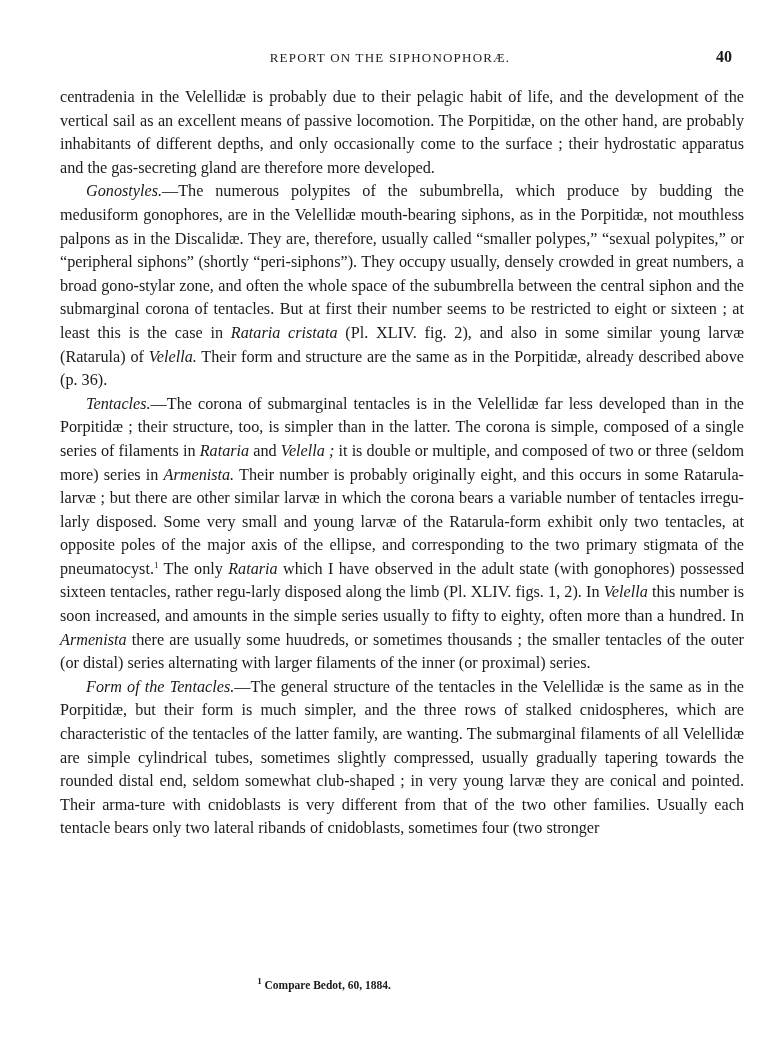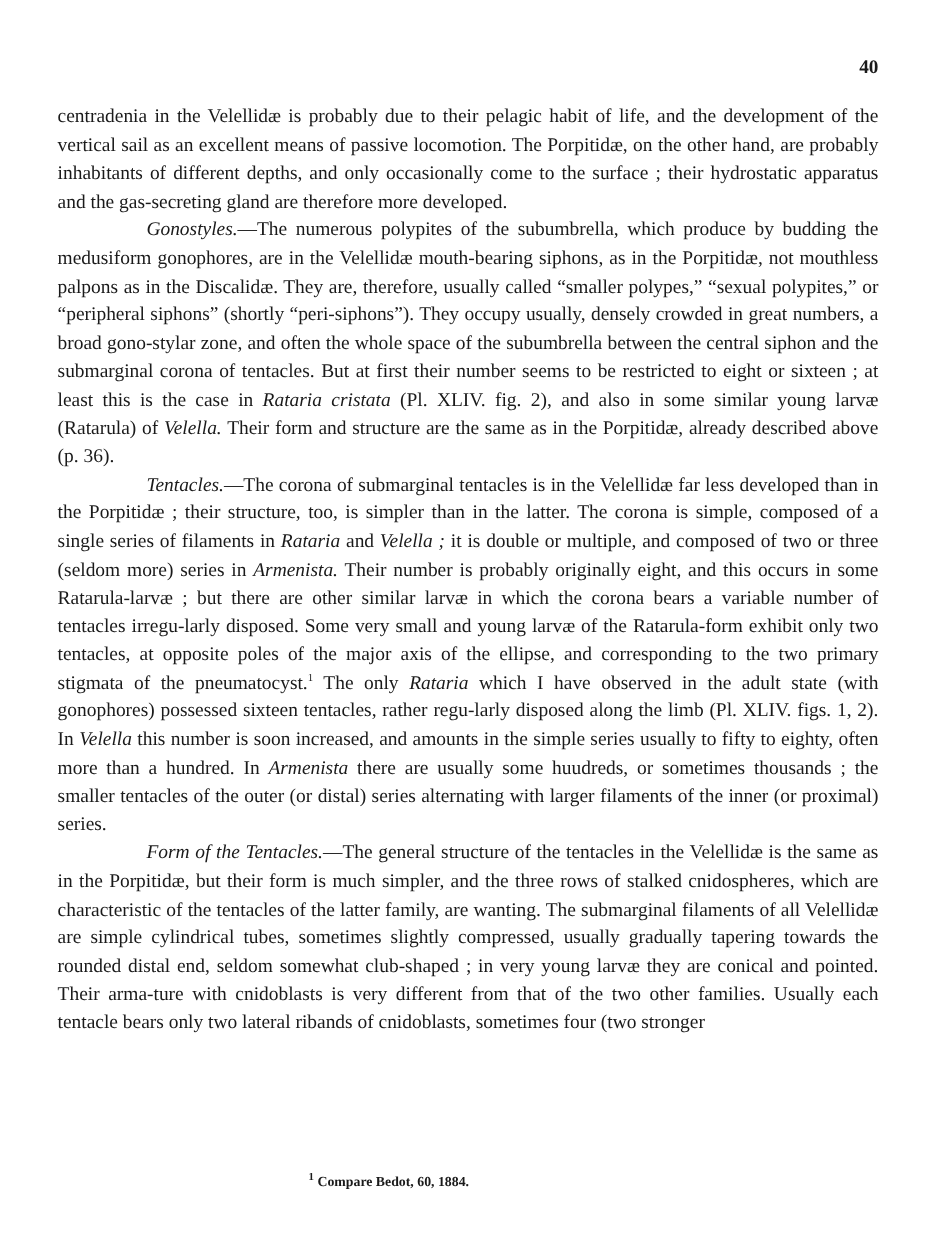--- a/index.html
+++ b/index.html
@@ -34,53 +34,53 @@
   .page-number {
     position: absolute;
     right: 0;
     top: 0;
     font-size: 16px;
     font-weight: bold;
   }
   .body-text {
     position: absolute;
     top: 86px;
-    left: 48px;
+    left: 60px;
     width: 684px;
     font-size: 16.2px;
     line-height: 23.6px;
     text-align: justify;
   }
   .body-text p {
     margin: 0;
     text-align: justify;
   }
   .body-text p.indent {
     text-indent: 26px;
   }
   .section-head {
     font-style: italic;
-    margin-left: 48px;
   }
   i { }
   sup { font-size: 9px; vertical-align: super; line-height: 0; }
   .footnote {
     position: absolute;
     top: 979px;
     left: 0;
     width: 648px;
     text-align: center;
     font-size: 11.5px;
     font-weight: bold;
   }
 </style>
 </head>
 <body>
 
 <div class="header">
+  <div class="running-head">REPORT ON THE SIPHONOPHORÆ.</div>
   <div class="page-number">40</div>
 </div>
 
 <div class="body-text" id="body-text">
     <p><span>centradenia in the Velellidæ is probably due to their pelagic habit of life, and the development of the vertical sail as an excellent means of passive locomotion.  The Porpitidæ, on the other hand, are probably inhabitants of different depths, and only occasionally come to the surface ; their hydrostatic apparatus and the gas-secreting gland are therefore more developed.</span></p>
     <p class="indent"><span class="section-head">Gonostyles.</span><span>—The numerous polypites of the subumbrella, which produce by budding the medusiform gonophores, are in the Velellidæ mouth-bearing siphons, as in the Porpitidæ, not mouthless palpons as in the Discalidæ.  They are, therefore, usually called “smaller polypes,” “sexual polypites,” or “peripheral siphons” (shortly “peri-siphons”).  They occupy usually, densely crowded in great numbers, a broad gono-stylar zone, and often the whole space of the subumbrella between the central siphon and the submarginal corona of tentacles.  But at first their number seems to be restricted to eight or sixteen ; at least this is the case in </span><i>Rataria cristata</i><span> (Pl. XLIV. fig. 2), and also in some similar young larvæ (Ratarula) of </span><i>Velella.</i><span>  Their form and structure are the same as in the Porpitidæ, already described above (p. 36).</span></p>
     <p class="indent"><span class="section-head">Tentacles.</span><span>—The corona of submarginal tentacles is in the Velellidæ far less developed than in the Porpitidæ ; their structure, too, is simpler than in the latter.  The corona is simple, composed of a single series of filaments in </span><i>Rataria</i><span> and </span><i>Velella ;</i><span> it is double or multiple, and composed of two or three (seldom more) series in </span><i>Armenista.</i><span>  Their number is probably originally eight, and this occurs in some Ratarula-larvæ ; but there are other similar larvæ in which the corona bears a variable number of tentacles irregu-larly disposed.  Some very small and young larvæ of the Ratarula-form exhibit only two tentacles, at opposite poles of the major axis of the ellipse, and corresponding to the two primary stigmata of the pneumatocyst.</span><sup>1</sup><span>  The only </span><i>Rataria</i><span> which I have observed in the adult state (with gonophores) possessed sixteen tentacles, rather regu-larly disposed along the limb (Pl. XLIV. figs. 1, 2).  In </span><i>Velella</i><span> this number is soon increased, and amounts in the simple series usually to fifty to eighty, often more than a hundred.  In </span><i>Armenista</i><span> there are usually some huudreds, or sometimes thousands ; the smaller tentacles of the outer (or distal) series alternating with larger filaments of the inner (or proximal) series.</span></p>
     <p class="indent"><span class="section-head">Form of the Tentacles.</span><span>—The general structure of the tentacles in the Velellidæ is the same as in the Porpitidæ, but their form is much simpler, and the three rows of stalked cnidospheres, which are characteristic of the tentacles of the latter family, are wanting. The submarginal filaments of all Velellidæ are simple cylindrical tubes, sometimes slightly compressed, usually gradually tapering towards the rounded distal end, seldom somewhat club-shaped ; in very young larvæ they are conical and pointed.  Their arma-ture with cnidoblasts is very different from that of the two other families.  Usually each tentacle bears only two lateral ribands of cnidoblasts, sometimes four (two stronger</span></p>
   </div>
 

